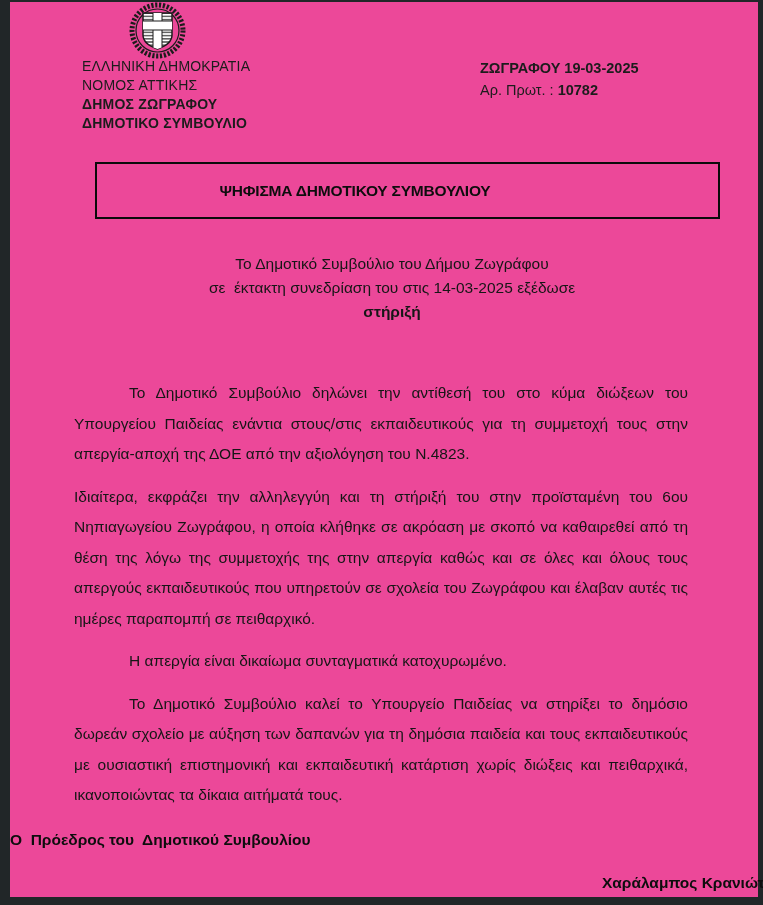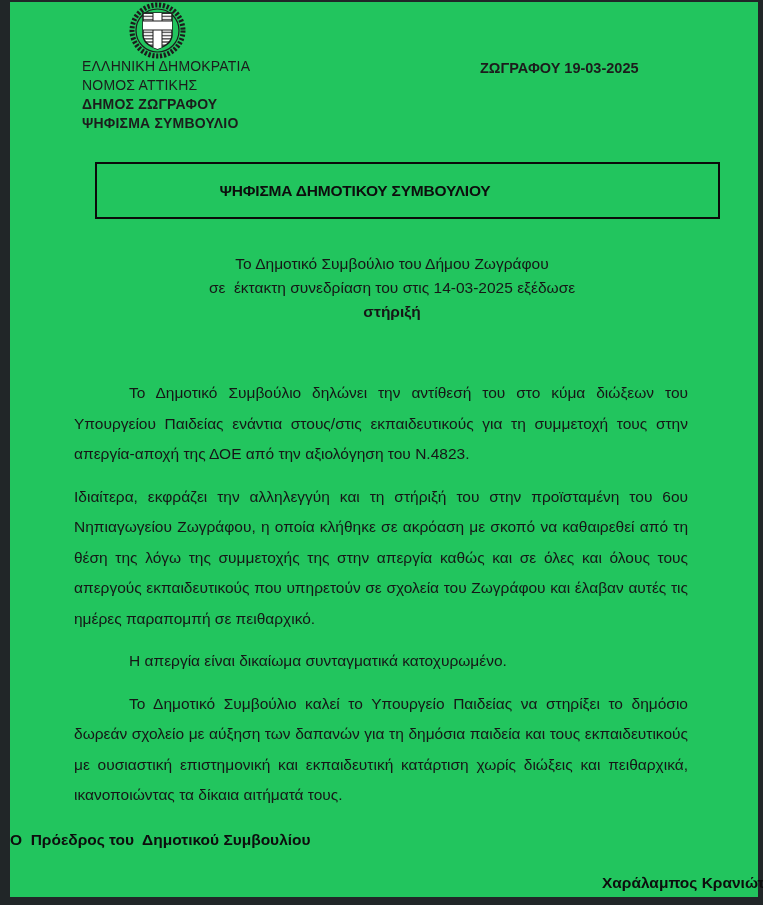--- a/index.html
+++ b/index.html
@@ -12,21 +12,21 @@
     position: relative;
     width: 763px;
     height: 905px;
     background: #212628;
     overflow: hidden;
   }
   .page {
     position: absolute;
     left: 10px; top: 2px;
     width: 748px; height: 895px;
-    background: #22c55e;
+    background: #ec4899;
   }
   .abs { position: absolute; }
   .b { font-weight: bold; }
   .pre { white-space: pre-wrap; }
 
   .emblem { left: 105px; top: 0; width: 85px; height: 57px; }
 
   .hdr-left {
     left: 72px; top: 55px;
     font-size: 14px; line-height: 19px;
@@ -95,25 +95,26 @@
           <rect x="38" y="9" width="9" height="40" fill="#ffffff" stroke="#1c1c1c" stroke-width="1"></rect>
           <rect x="26" y="19" width="33" height="9" fill="#ffffff" stroke="#1c1c1c" stroke-width="1"></rect>
         </g>
       </svg>
     </div>
 
     <div class="abs hdr-left">
       <div>ΕΛΛΗΝΙΚΗ  ΔΗΜΟΚΡΑΤΙΑ</div>
       <div>ΝΟΜΟΣ ΑΤΤΙΚΗΣ</div>
       <div class="b">ΔΗΜΟΣ ΖΩΓΡΑΦΟΥ</div>
-      <div class="b">ΨΗΦΙΣΜΑ ΣΥΜΒΟΥΛΙΟ</div>
+      <div class="b">ΔΗΜΟΤΙΚΟ ΣΥΜΒΟΥΛΙΟ</div>
     </div>
 
     <div class="abs hdr-right">
       <div class="b">ΖΩΓΡΑΦΟΥ 19-03-2025</div>
+      <div><span>Αρ. Πρωτ. :</span> <span class="b">10782</span></div>
     </div>
 
     <div class="abs title-box">
       <span class="b">ΨΗΦΙΣΜΑ ΔΗΜΟΤΙΚΟΥ ΣΥΜΒΟΥΛΙΟΥ</span>
     </div>
 
     <div class="abs intro">
       <div>Το Δημοτικό Συμβούλιο του Δήμου Ζωγράφου</div>
       <div class="pre">σε  έκτακτη συνεδρίαση του στις 14-03-2025 εξέδωσε</div>
       <div class="b">στήριξή</div>

